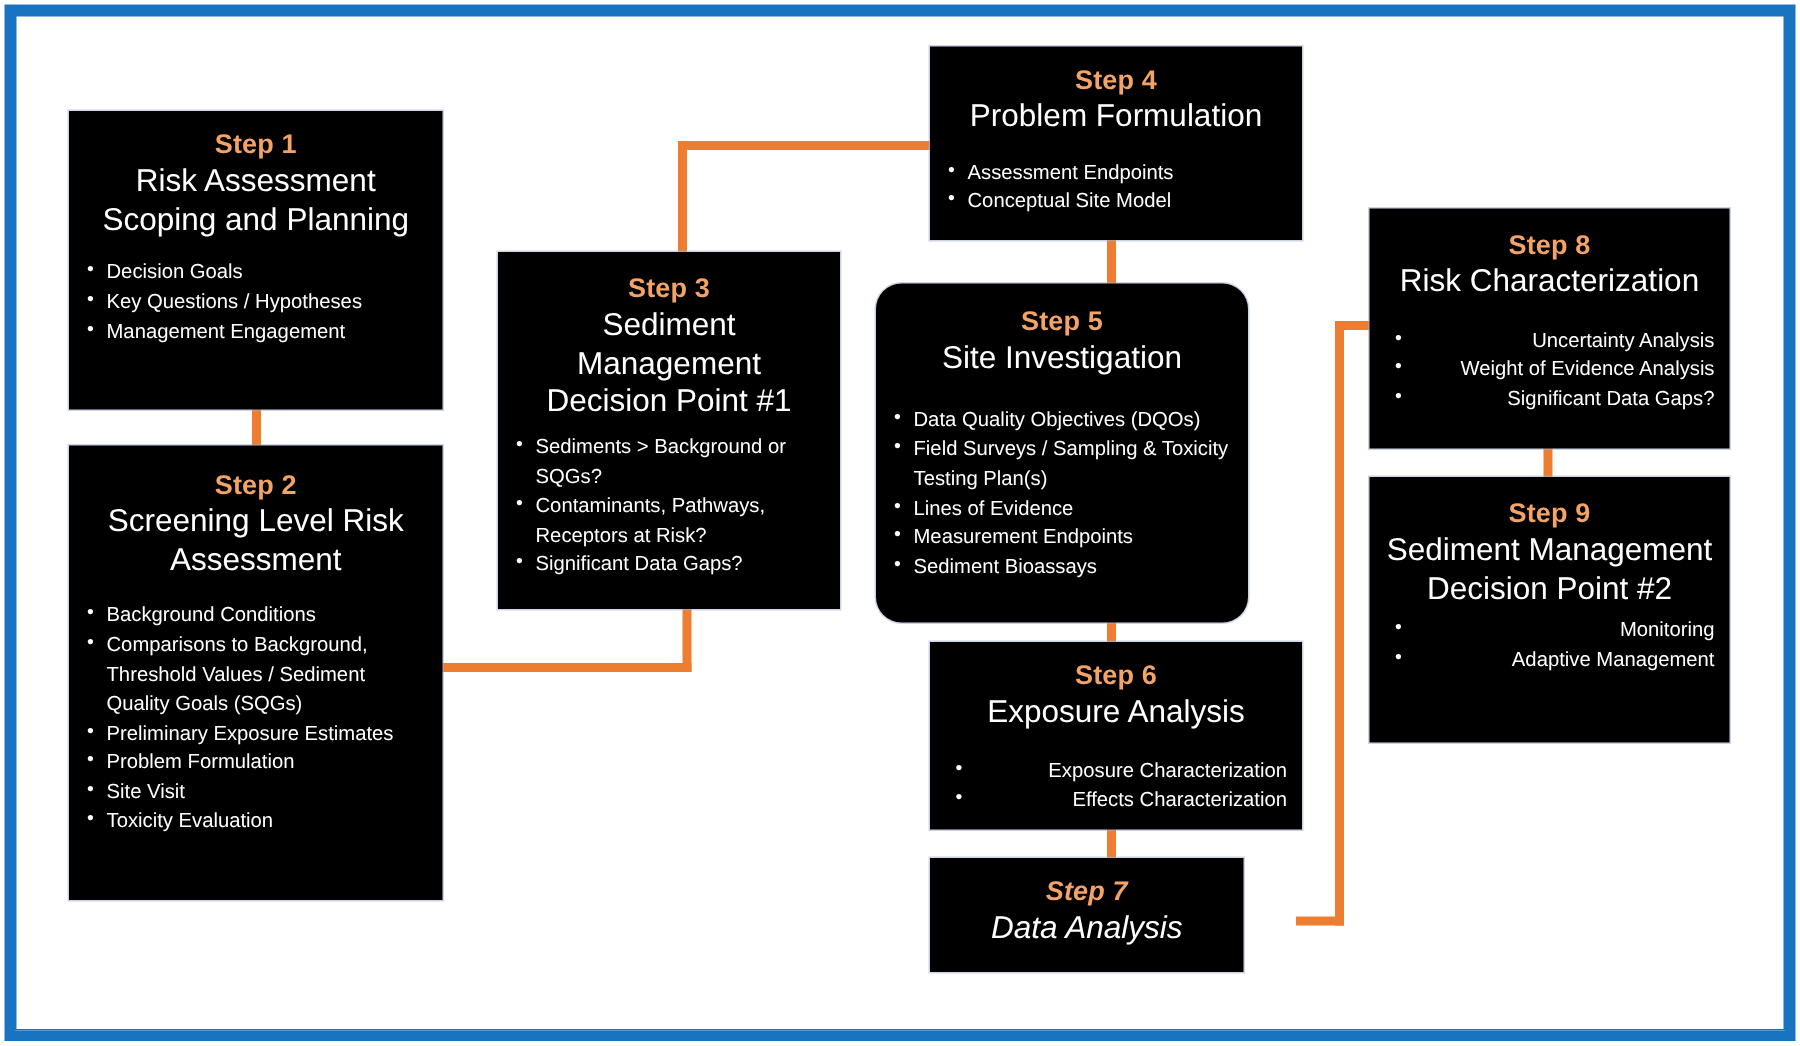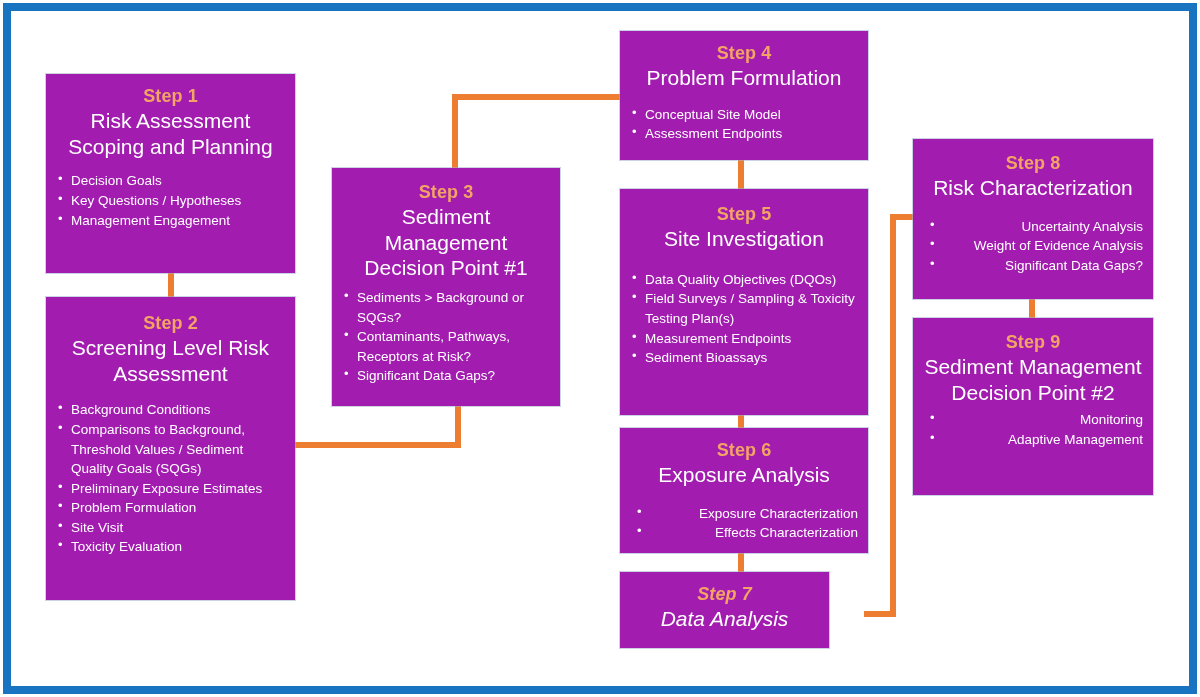--- a/index.html
+++ b/index.html
@@ -27,21 +27,21 @@
     position:absolute;left:10px;top:10px;
     width:1180px;height:677px;
     border:1px solid #1874C0;
     box-sizing:border-box;
     pointer-events:none;
   }
 
   
   .box{
     position:absolute;
-    background:#a21caf;
+    background:#000000;
     box-sizing:border-box;
     color:#ffffff;
     padding:6px 10px 6px 10px;
     box-shadow:0 0 0 1px rgba(160,175,205,.55);
     z-index:3;
   }
   .step-label{
     display:block;
     text-align:center;
     color:#F2A365;
@@ -148,31 +148,32 @@
       <li>Sediments &gt; Background or SQGs?</li>
       <li>Contaminants, Pathways, Receptors at Risk?</li>
       <li>Significant Data Gaps?</li>
     </ul>
   </div>
 
   <div class="box" style="left:620px;top:31px;width:248px;height:129px;padding-top:12px;">
     <span class="step-label">Step 4</span>
     <span class="step-title">Problem Formulation</span>
     <ul class="bullets" style="margin-top:14px;">
+      <li>Assessment Endpoints</li>
       <li>Conceptual Site Model</li>
-      <li>Assessment Endpoints</li>
-    </ul>
-  </div>
-
-  <div class="box" style="left:620px;top:189px;width:248px;height:226px;padding-top:15px;">
+    </ul>
+  </div>
+
+  <div class="box" style="left:584px;top:189px;width:248px;height:226px;padding-top:15px;border-radius:17px;">
     <span class="step-label">Step 5</span>
     <span class="step-title">Site Investigation</span>
     <ul class="bullets" style="margin-top:18px;">
       <li>Data Quality Objectives (DQOs)</li>
       <li>Field Surveys / Sampling &amp; Toxicity Testing Plan(s)</li>
+      <li>Lines of Evidence</li>
       <li>Measurement Endpoints</li>
       <li>Sediment Bioassays</li>
     </ul>
   </div>
 
   <div class="box" style="left:620px;top:428px;width:248px;height:125px;padding-top:12px;">
     <span class="step-label">Step 6</span>
     <span class="step-title">Exposure Analysis</span>
     <ul class="bullets wide" style="margin-top:16px;">
       <li>Exposure Characterization</li>

